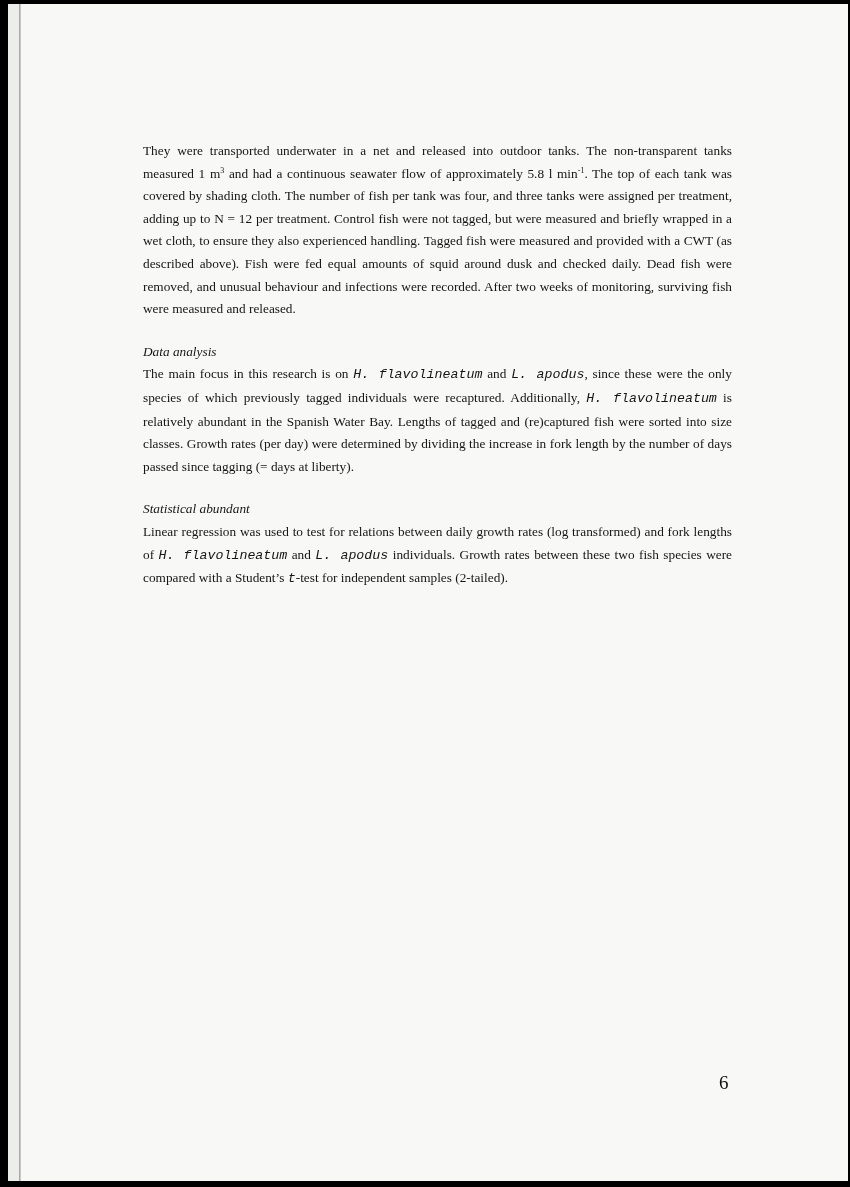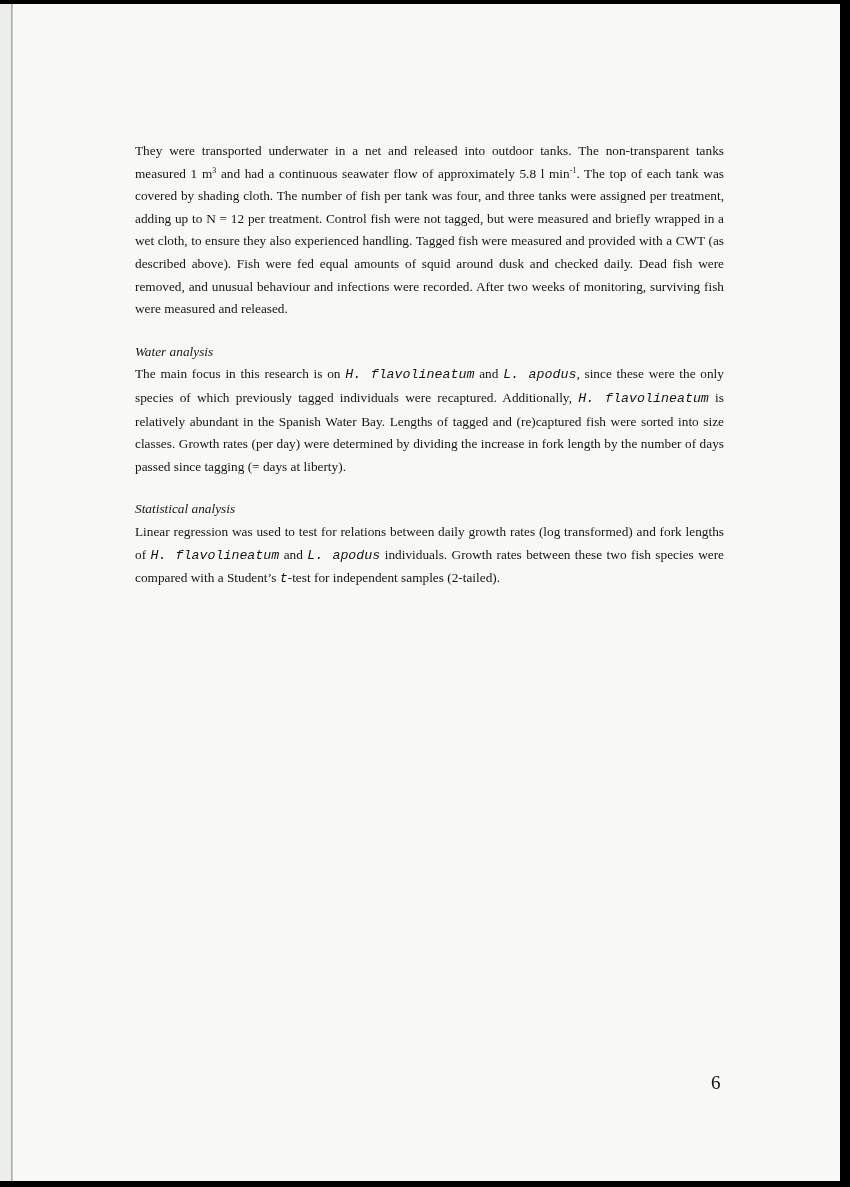--- a/index.html
+++ b/index.html
@@ -1,21 +1,21 @@
 <!DOCTYPE html>
 <html><head>
 <meta charset="utf-8">
 <style>
   html, body { margin: 0; padding: 0; }
   body {
     width: 850px; height: 1187px; background: #000; position: relative; overflow: hidden;
     font-family: "Liberation Serif", "DejaVu Serif", serif;
   }
   .page {
-    position: absolute; left: 0; top: 4px; width: 840px; height: 1177px;
+    position: absolute; left: 8px; top: 4px; width: 840px; height: 1177px;
     background: #f8f8f6;
   }
   .left-strip {
     position: absolute; left: 0; top: 0; width: 12px; height: 100%;
     background: #eceeec;
   }
   .spine-line {
     position: absolute; left: 11px; top: 0; width: 2px; height: 100%;
     background: linear-gradient(to right, #9a9c9a, #d8d9d7);
   }
@@ -34,21 +34,21 @@
 </head>
 <body>
 
 <div class="page">
   <div class="left-strip"></div>
   <div class="spine-line"></div>
 
   <div class="content">
     <p><span>They were transported underwater in a net and released into outdoor tanks. The non-transparent tanks measured 1 m</span><sup>3</sup><span> and had a continuous seawater flow of approximately 5.8 l min</span><sup>-1</sup><span>. The top of each tank was covered by shading cloth. The number of fish per tank was four, and three tanks were assigned per treatment, adding up to N = 12 per treatment. Control fish were not tagged, but were measured and briefly wrapped in a wet cloth, to ensure they also experienced handling. Tagged fish were measured and provided with a CWT (as described above). Fish were fed equal amounts of squid around dusk and checked daily. Dead fish were removed, and unusual behaviour and infections were recorded. After two weeks of monitoring, surviving fish were measured and released.</span></p>
 
-    <p class="heading">Water analysis</p>
+    <p class="heading">Data analysis</p>
     <p><span>The main focus in this research is on </span><span class="it">H. flavolineatum</span><span> and </span><span class="it">L. apodus</span><span>, since these were the only species of which previously tagged individuals were recaptured. Additionally, </span><span class="it">H. flavolineatum</span><span> is relatively abundant in the Spanish Water Bay. Lengths of tagged and (re)captured fish were sorted into size classes. Growth rates (per day) were determined by dividing the increase in fork length by the number of days passed since tagging (= days at liberty).</span></p>
 
-    <p class="heading">Statistical analysis</p>
+    <p class="heading">Statistical abundant</p>
     <p><span>Linear regression was used to test for relations between daily growth rates (log transformed) and fork lengths of </span><span class="it">H. flavolineatum</span><span> and </span><span class="it">L. apodus</span><span> individuals. Growth rates between these two fish species were compared with a Student’s </span><span class="it">t</span><span>-test for independent samples (2-tailed).</span></p>
   </div>
 
   <div class="page-number">6</div>
 </div>
 
 </body></html>

